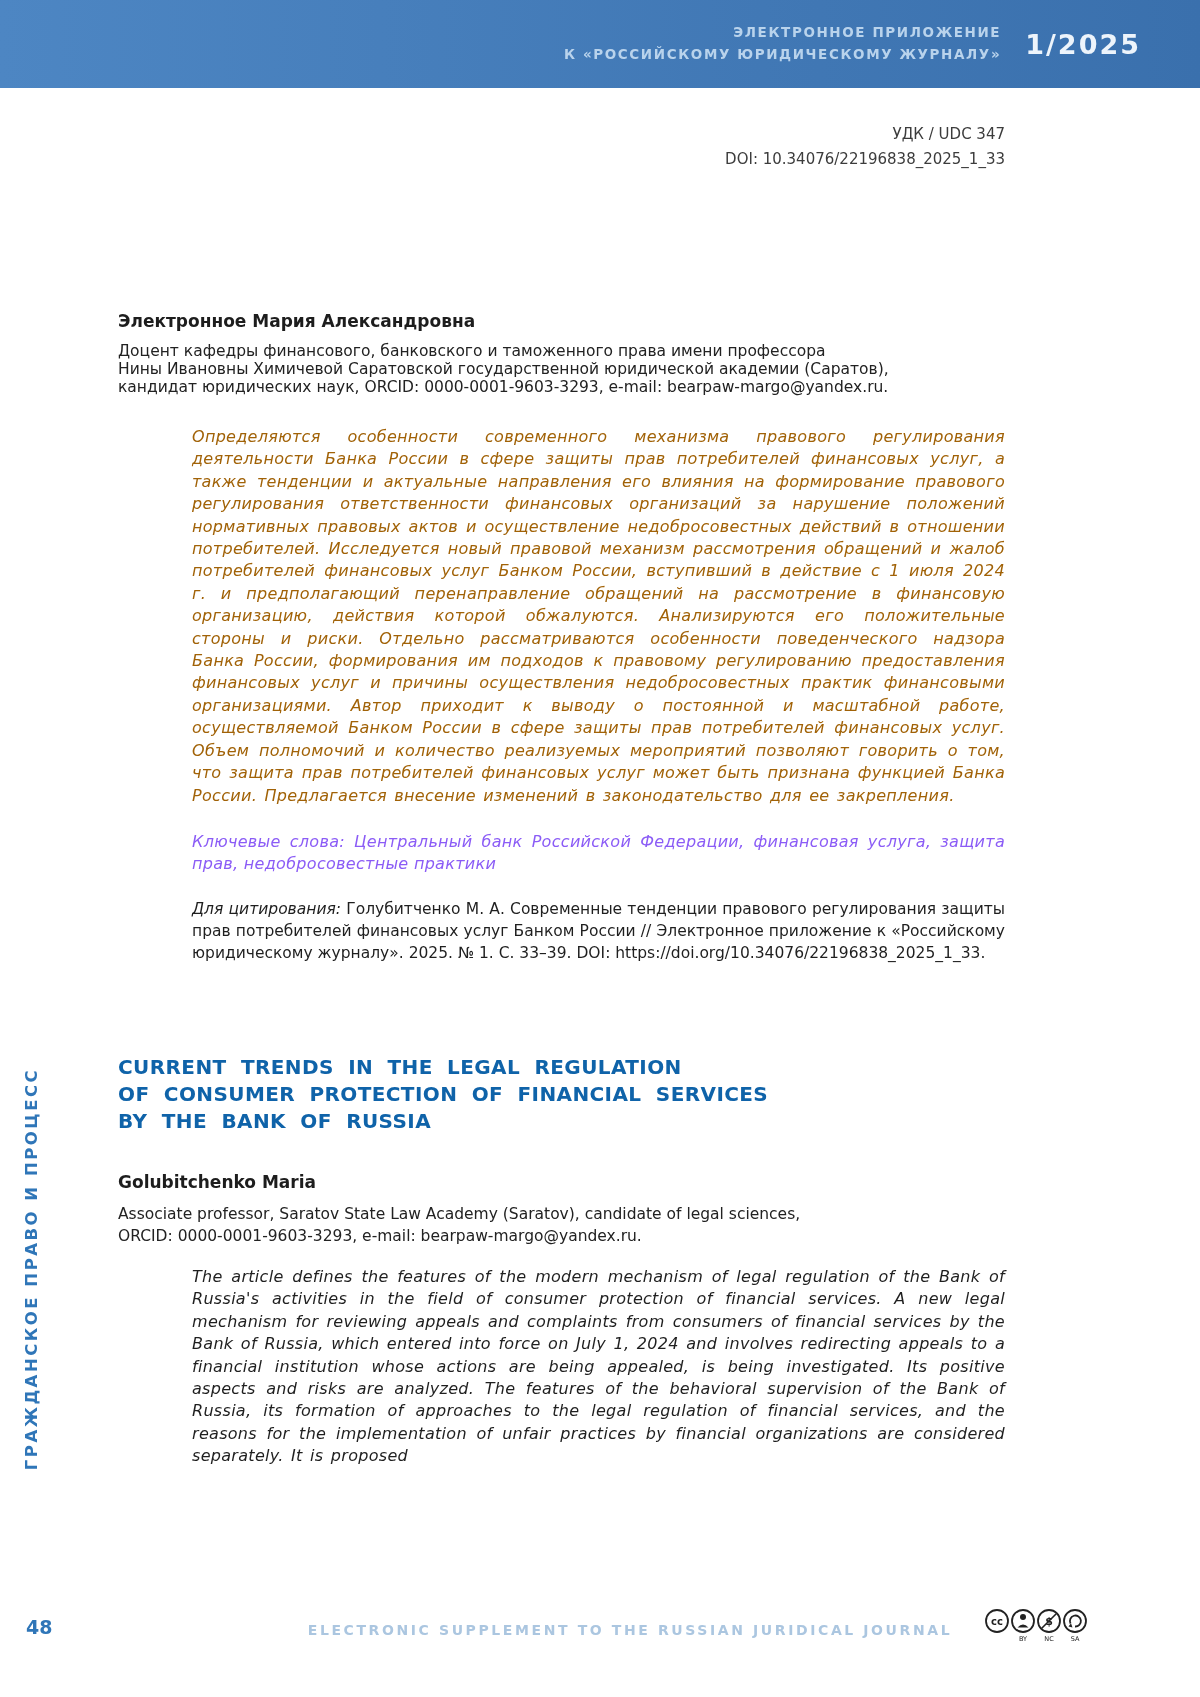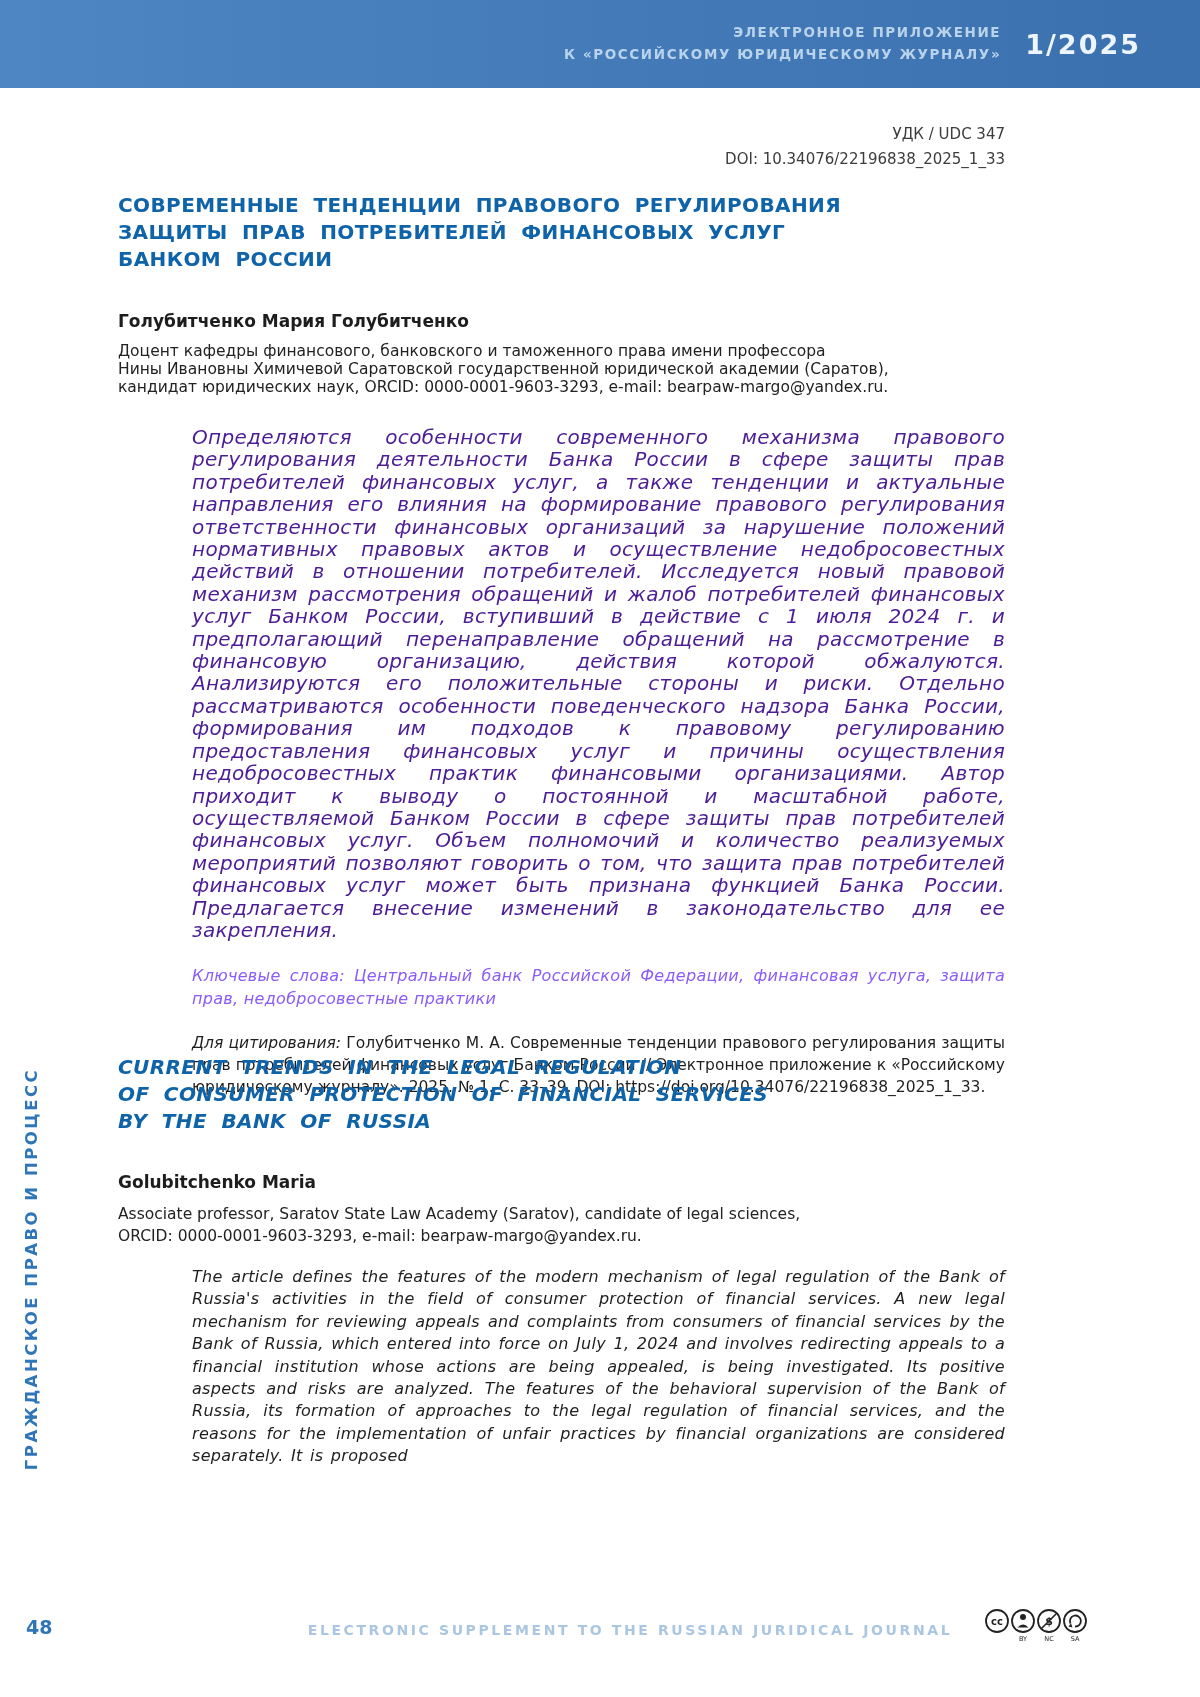--- a/index.html
+++ b/index.html
@@ -49,40 +49,39 @@
   }
   .affil-ru {
     position:absolute; left:118px; top:342px; width:900px;
     font-size:15.5px; line-height:18px; color:#222;
     white-space:pre-line;
   }
   .ru-flow {
     position:absolute; left:192px; top:426px; width:813px;
   }
   .abstract {
-    font-style:italic; font-size:20px; line-height:22.4px;
-    text-align:justify; color:#4c1d95; letter-spacing:0.3px; word-spacing:2px;
+    font-style:italic; font-size:16px; line-height:22.4px;
+    text-align:justify; color:#a16207; letter-spacing:0.3px; word-spacing:2px;
   }
   .keywords {
     margin-top:24px; font-style:italic; font-size:16px; line-height:22.4px;
     text-align:justify; color:#8b5cf6; letter-spacing:0.3px;
   }
   .citation {
     margin-top:22px; font-size:15.5px; line-height:22px;
     text-align:justify; color:#1f1f1f;
   }
   .citation .cite-label { font-style:italic; }
 
   
   .title-en {
     position:absolute; left:118px; top:1054px; width:800px;
     font-size:20px; font-weight:bold; color:#0f63a9;
     line-height:27px; letter-spacing:0.4px; word-spacing:7px;
     white-space:pre-line;
-    font-style:italic;
   }
   .author-en {
     position:absolute; left:118px; top:1172px;
     font-size:17px; font-weight:bold; color:#1d1d1d;text-align:right;
   }
   .affil-en {
     position:absolute; left:118px; top:1203px; width:900px;
     font-size:15.5px; line-height:22px; color:#222;
     white-space:pre-line;
   }
@@ -124,24 +123,21 @@
     <div class="header-journal">ЭЛЕКТРОННОЕ ПРИЛОЖЕНИЕ
 К «РОССИЙСКОМУ ЮРИДИЧЕСКОМУ ЖУРНАЛУ»</div>
     <div class="header-issue">1/2025</div>
   </div>
 
   <div class="meta">
     <div>УДК / UDC 347</div>
     <div>DOI: 10.34076/22196838_2025_1_33</div>
   </div>
 
-  <div class="title-ru">СОВРЕМЕННЫЕ ТЕНДЕНЦИИ ПРАВОВОГО РЕГУЛИРОВАНИЯ
-ЗАЩИТЫ ПРАВ ПОТРЕБИТЕЛЕЙ ФИНАНСОВЫХ УСЛУГ
-БАНКОМ РОССИИ</div>
-  <div class="author-ru">Голубитченко Мария Голубитченко</div>
+  <div class="author-ru">Электронное Мария Александровна</div>
   <div class="affil-ru">Доцент кафедры финансового, банковского и таможенного права имени профессора
 Нины Ивановны Химичевой Саратовской государственной юридической академии (Саратов),
 кандидат юридических наук, ORCID: 0000-0001-9603-3293, e-mail: bearpaw-margo@yandex.ru.</div>
 
   <div class="ru-flow">
     <div class="abstract">Определяются особенности современного механизма правового регулирования деятельности Банка России в сфере защиты прав потребителей финансовых услуг, а также тенденции и актуальные направления его влияния на формирование правового регулирования ответственности финансовых организаций за нарушение положений нормативных правовых актов и осуществление недобросовестных действий в отношении потребителей. Исследуется новый правовой механизм рассмотрения обращений и жалоб потребителей финансовых услуг Банком России, вступивший в действие с 1 июля 2024 г. и предполагающий перенаправление обращений на рассмотрение в финансовую организацию, действия которой обжалуются. Анализируются его положительные стороны и риски. Отдельно рассматриваются особенности поведенческого надзора Банка России, формирования им подходов к правовому регулированию предоставления финансовых услуг и причины осуществления недобросовестных практик финансовыми организациями. Автор приходит к выводу о постоянной и масштабной работе, осуществляемой Банком России в сфере защиты прав потребителей финансовых услуг. Объем полномочий и количество реализуемых мероприятий позволяют говорить о том, что защита прав потребителей финансовых услуг может быть признана функцией Банка России. Предлагается внесение изменений в законодательство для ее закрепления.</div>
     <div class="keywords">Ключевые слова: Центральный банк Российской Федерации, финансовая услуга, защита прав, недобросовестные практики</div>
     <div class="citation">
       <span class="cite-label">Для цитирования:</span><span> Голубитченко М. А. Современные тенденции правового регулирования защиты прав потребителей финансовых услуг Банком России // Электронное приложение к «Российскому юридическому журналу». 2025. № 1. С. 33–39. DOI: https://doi.org/10.34076/22196838_2025_1_33.</span>
     </div>

